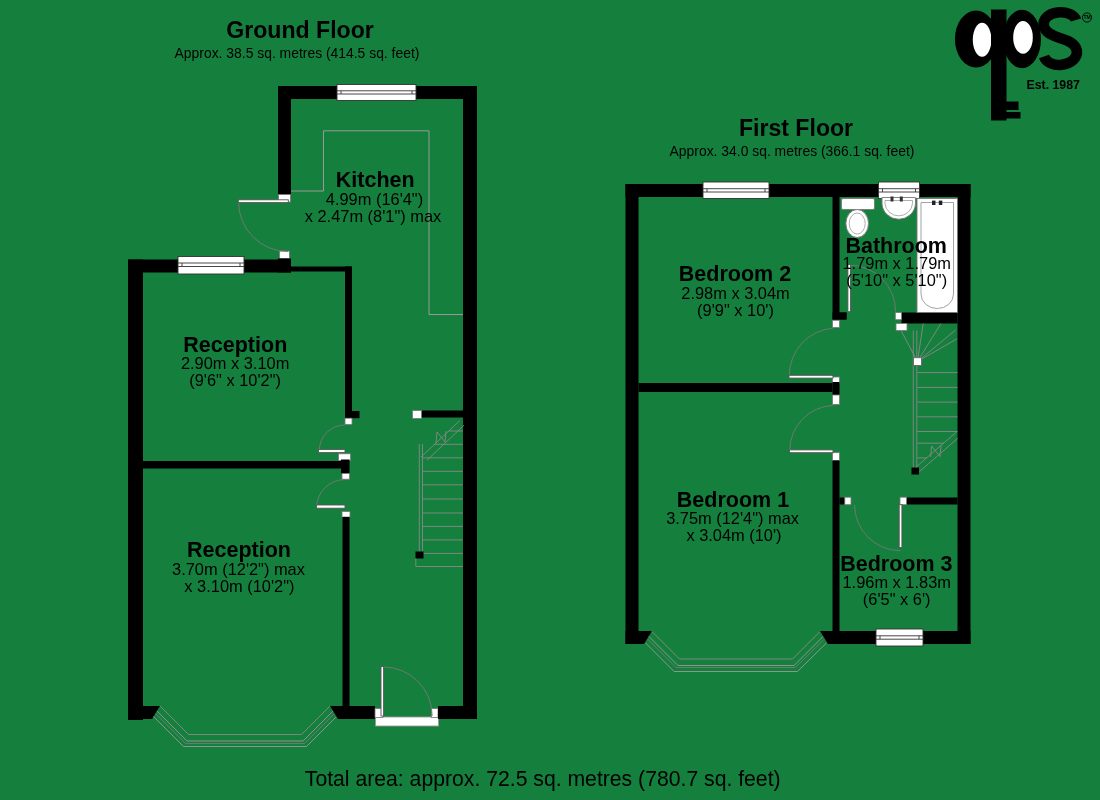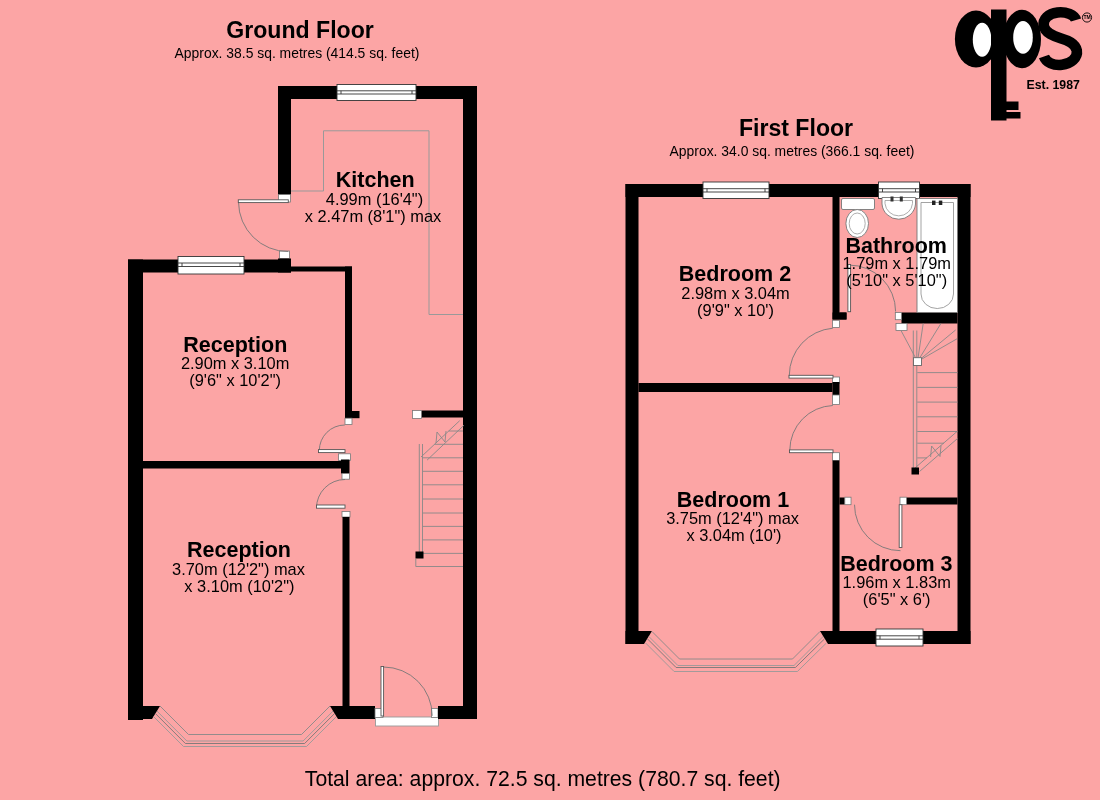--- a/index.html
+++ b/index.html
@@ -1,16 +1,16 @@
 <!DOCTYPE html>
 <html><head>
 <meta charset="utf-8">
 <style>
 html,body{margin:0;padding:0;background:#fff;}
-#page{will-change:transform;position:relative;width:1100px;height:800px;background:#fca5a5;overflow:hidden;
+#page{will-change:transform;position:relative;width:1100px;height:800px;background:#15803d;overflow:hidden;
 font-family:"Liberation Sans",sans-serif;}
 svg{position:absolute;left:0;top:0;}
 text{font-family:"Liberation Sans",sans-serif;fill:#000;}
 .rt{font-weight:bold;font-size:21.5px;}
 .rd{font-size:16.4px;}
 .tt{font-weight:bold;font-size:23.1px;}
 .ts{font-size:13.9px;}
 </style>
 </head>
 <body>

